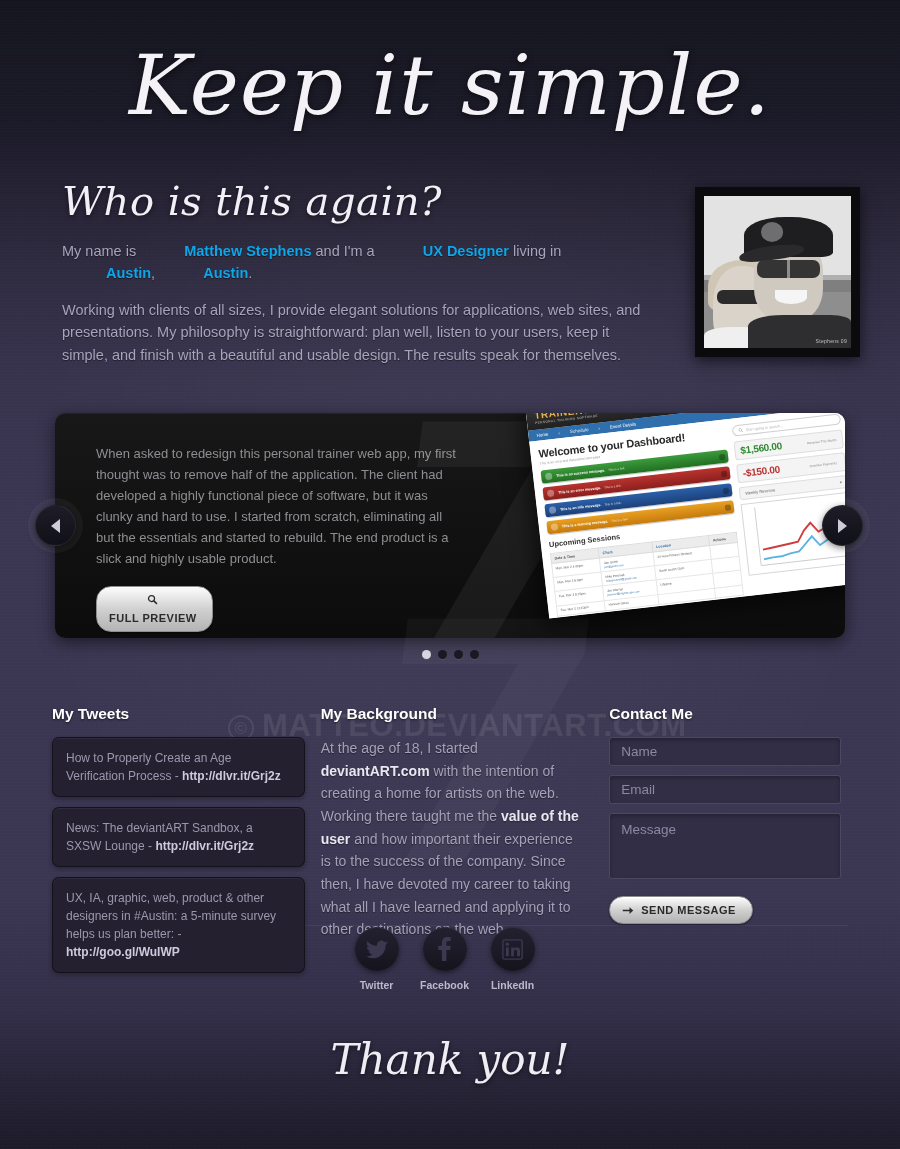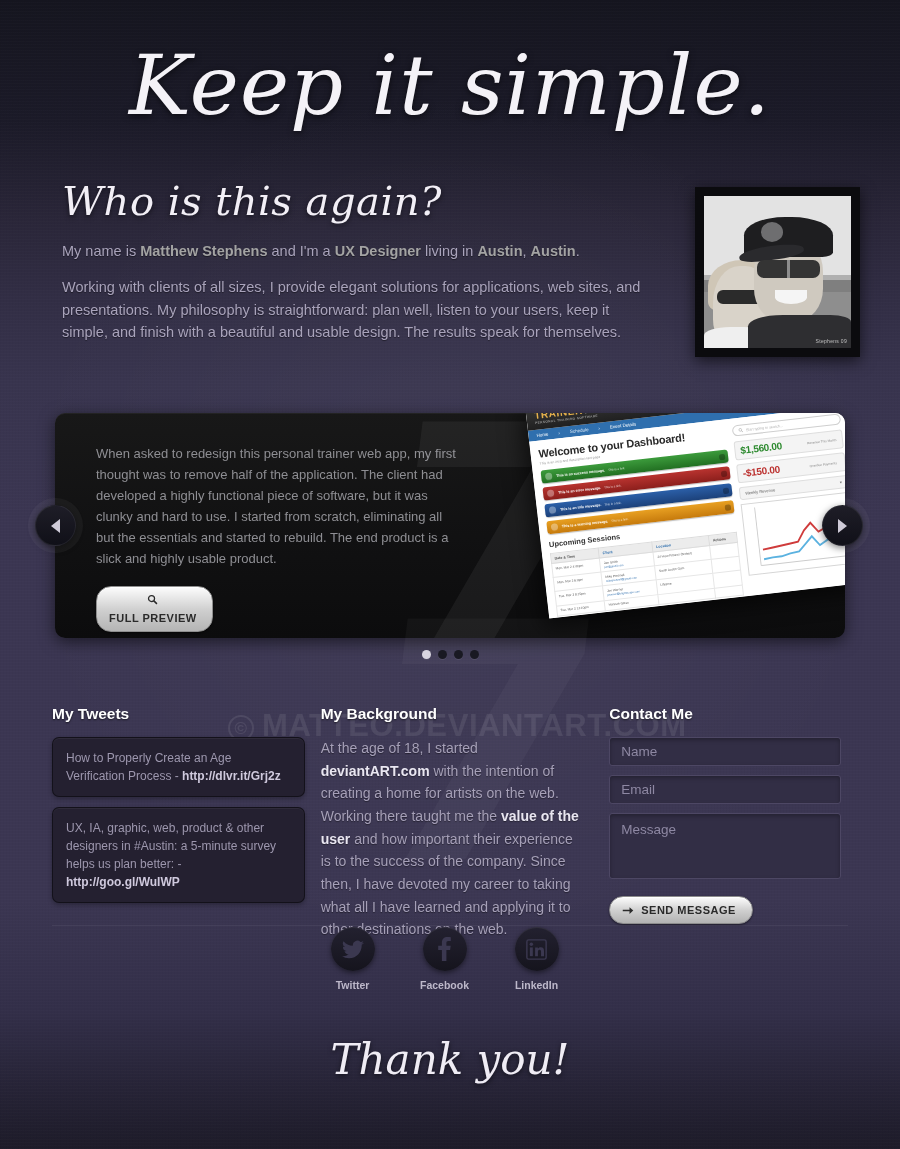--- a/index.html
+++ b/index.html
@@ -78,21 +78,21 @@
     letter-spacing:.5px;
   }
   .intro p {
     font-size:14.5px;
     line-height:1.55;
     color:#a9a3bb;
     text-shadow:0 1px 1px rgba(0,0,0,.45);
     margin-bottom:14px;
     width:580px;
   }
-  .intro p b { color:#a3a3a3; font-weight:bold; }
+  .intro p b { color:#0ea5e9; font-weight:bold;margin-left:44px; }
 
   
   .avail {
     display:inline-flex; align-items:center; gap:10px;
     margin-top:6px;
     padding:11px 20px 11px 16px;
     border-radius:22px;
     background:linear-gradient(180deg,#1d1c26,#121118);
     border:1px solid rgba(0,0,0,.6);
     box-shadow:0 1px 0 rgba(255,255,255,.07) inset, 0 2px 6px rgba(0,0,0,.5);
@@ -353,21 +353,21 @@
     border:1px solid #8c8c8c;
     box-shadow:0 1px 2px rgba(0,0,0,.45), 0 1px 0 rgba(255,255,255,.85) inset;
     cursor:pointer;
   }
   .send-btn .lbl { font-size:11px; font-weight:bold; letter-spacing:.5px; color:#2a2a2a; }
 
   
   .social-rule { position:absolute; left:52px; top:925px; width:796px; height:1; border-top:1px solid rgba(255,255,255,.06); }
   .social {
     position:absolute; left:0; right:11px; top:927px;
-    display:flex; justify-content:center; gap:24px; z-index:5;
+    display:flex; justify-content:center; gap:0; z-index:5;
   }
   .social-item { width:68px; text-align:center; }
   .social-circle {
     width:44px; height:44px; border-radius:50%; margin:0 auto 8px;
     background:linear-gradient(180deg,#232130,#15141d);
     box-shadow:0 2px 5px rgba(0,0,0,.45), 0 1px 0 rgba(255,255,255,.06) inset;
     display:flex; align-items:center; justify-content:center;
     cursor:pointer;
   }
   .social-label { font-size:10.5px; color:#bdb8ca; font-weight:bold; }
@@ -568,20 +568,23 @@
   </div>
 
   <div class="cols">
 
     <div class="col-tweets">
       <div class="col-h3">My Tweets</div>
       <div class="tweet">
         <span>How to Properly Create an Age Verification Process -  </span><a href="#">http://dlvr.it/Grj2z</a>
       </div>
       <div class="tweet">
+        <span>News: The deviantART Sandbox, a SXSW Lounge -  </span><a href="#">http://dlvr.it/Grj2z</a>
+      </div>
+      <div class="tweet">
         <span>UX, IA, graphic, web, product &amp; other designers in #Austin: a 5-minute survey helps us plan better: -  </span><a href="#">http://goo.gl/WuIWP</a>
       </div>
     </div>
 
     <div class="col-bg">
       <div class="col-h3">My Background</div>
       <div class="bg-text">
         <span>At the age of 18, I started </span><b>deviantART.com</b><span> with the intention of creating a home for artists on the web. Working there taught me the </span><b>value of the user</b><span> and how important their experience is to the success of the company. Since then, I have devoted my career to taking what all I have learned and applying it to other destinations on the web.</span>
       </div>
     </div>

